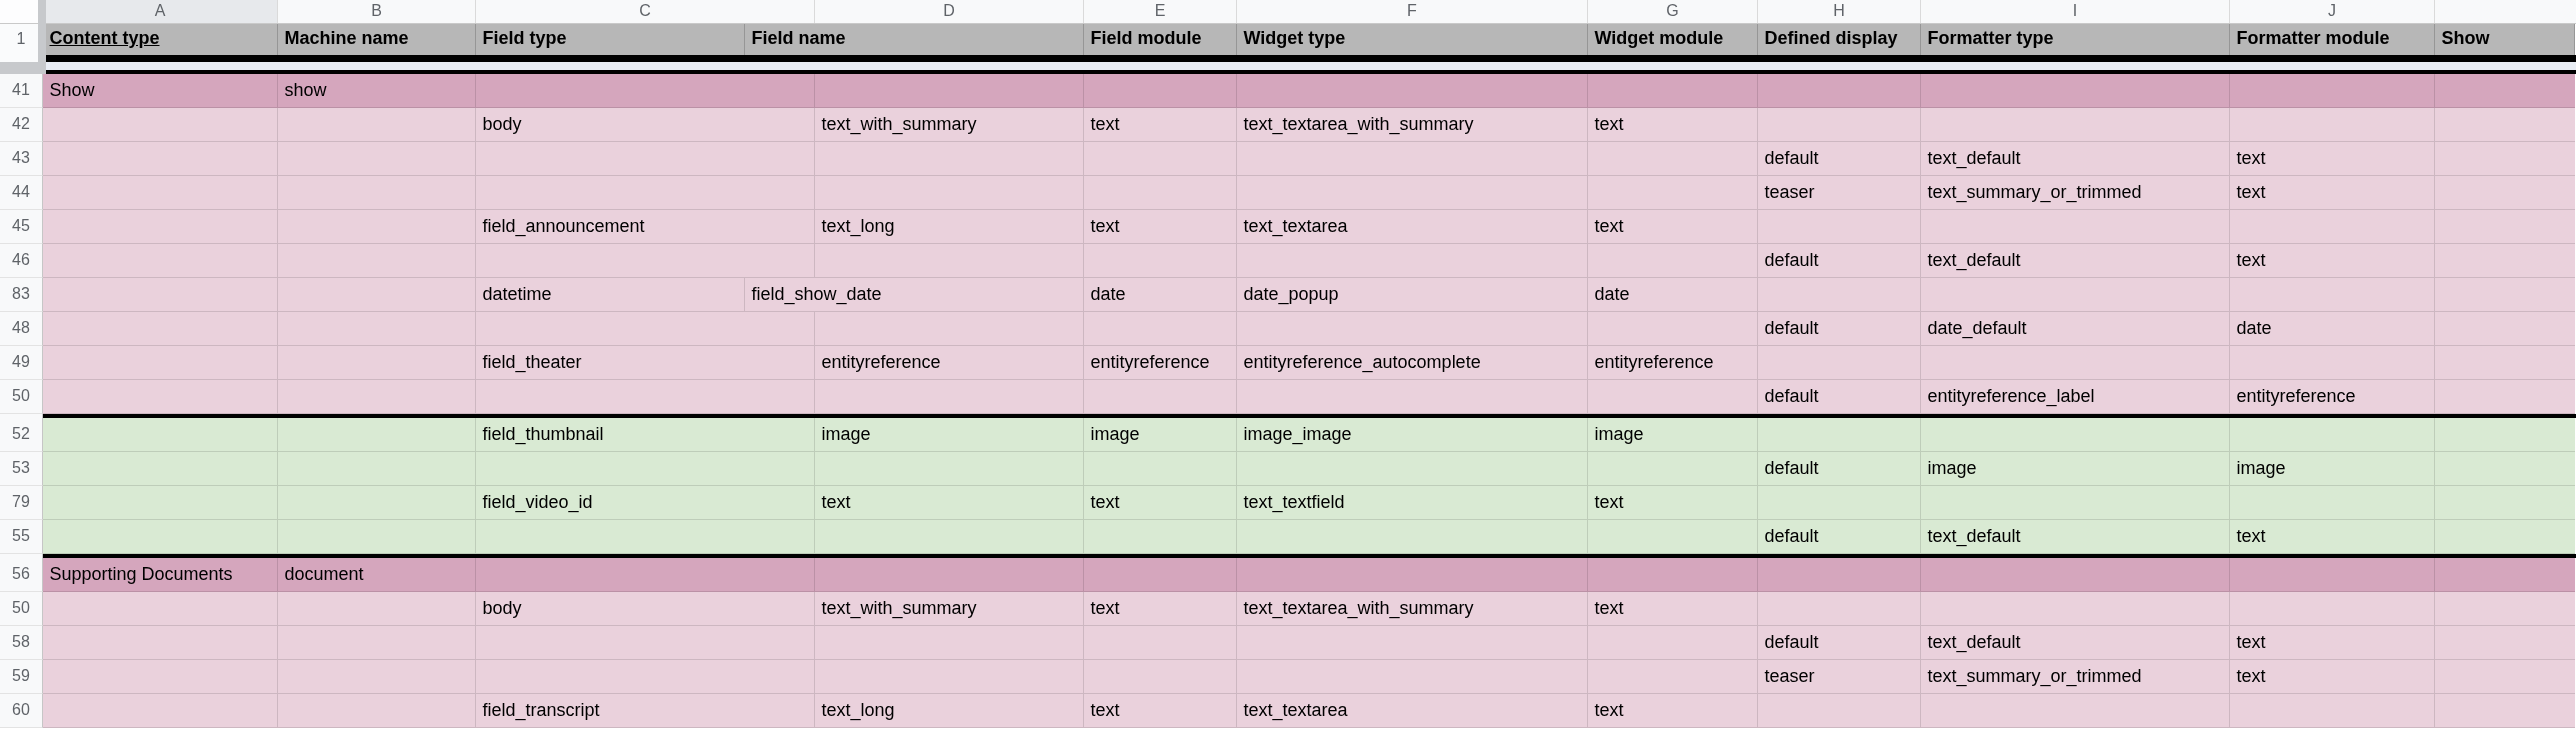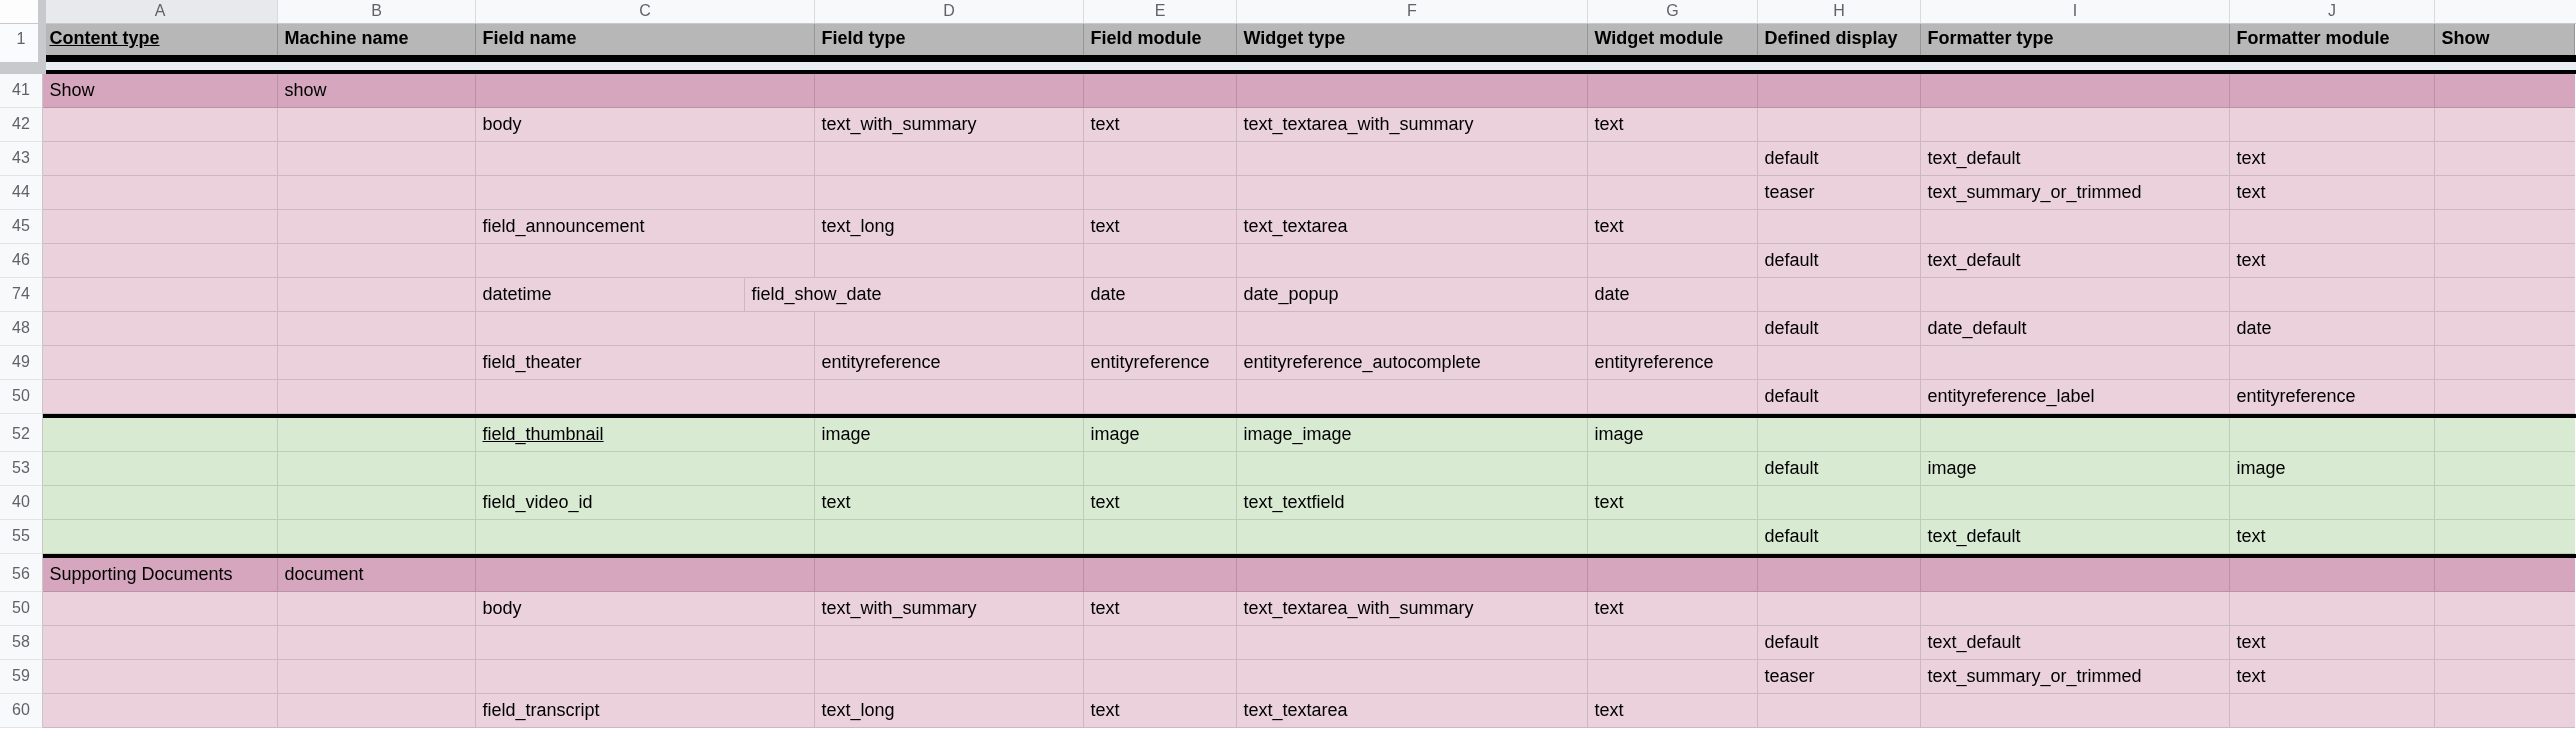--- a/index.html
+++ b/index.html
@@ -83,22 +83,22 @@
       <div class="col-letter" style="width: 309px;">I</div>
       <div class="col-letter" style="width: 205px;">J</div>
       <div class="col-letter" style="width: 140px;"></div>
     </div>
 
   <div class="row header-row">
     <div class="gutter-cell">1</div>
 
   <div class="cell" style="width: 235px; text-decoration: underline;">Content type</div>
       <div class="cell" style="width: 198px;">Machine name</div>
+      <div class="cell" style="width: 269px;">Field type</div>
       <div class="cell" style="width: 339px;">Field name</div>
-      <div class="cell" style="width: 269px;">Field type</div>
       <div class="cell" style="width: 153px;">Field module</div>
       <div class="cell" style="width: 351px;">Widget type</div>
       <div class="cell" style="width: 170px;">Widget module</div>
       <div class="cell" style="width: 163px;">Defined display</div>
       <div class="cell" style="width: 309px;">Formatter type</div>
       <div class="cell" style="width: 205px;">Formatter module</div>
       <div class="cell" style="width: 140px;">Show</div>
     </div>
 
   <div class="band band-black">
@@ -193,21 +193,21 @@
         <div class="cell" style="width: 269px;"></div>
         <div class="cell" style="width: 153px;"></div>
         <div class="cell" style="width: 351px;"></div>
         <div class="cell" style="width: 170px;"></div>
         <div class="cell" style="width: 163px;">default</div>
         <div class="cell" style="width: 309px;">text_default</div>
         <div class="cell" style="width: 205px;">text</div>
         <div class="cell" style="width: 140px;"></div>
       </div>
       <div class="row data-row row-bp">
-        <div class="gutter-cell">74</div>
+        <div class="gutter-cell">83</div>
         <div class="cell" style="width: 235px;"></div>
         <div class="cell" style="width: 198px;"></div>
         <div class="cell" style="width: 269px;">datetime</div>
         <div class="cell" style="width: 339px;">field_show_date</div>
         <div class="cell" style="width: 153px;">date</div>
         <div class="cell" style="width: 351px;">date_popup</div>
         <div class="cell" style="width: 170px;">date</div>
         <div class="cell" style="width: 163px;"></div>
         <div class="cell" style="width: 309px;"></div>
         <div class="cell" style="width: 205px;"></div>
@@ -256,21 +256,21 @@
         <div class="cell" style="width: 140px;"></div>
       </div>
       <div class="section-border">
         <div class="g-seg"></div>
         <div class="m-seg"></div>
       </div>
       <div class="row data-row row-bg">
         <div class="gutter-cell">52</div>
         <div class="cell" style="width: 235px;"></div>
         <div class="cell" style="width: 198px;"></div>
-        <div class="cell" style="width: 339px; text-decoration: underline;">field_thumbnail</div>
+        <div class="cell" style="width: 339px;">field_thumbnail</div>
         <div class="cell" style="width: 269px;">image</div>
         <div class="cell" style="width: 153px;">image</div>
         <div class="cell" style="width: 351px;">image_image</div>
         <div class="cell" style="width: 170px;">image</div>
         <div class="cell" style="width: 163px;"></div>
         <div class="cell" style="width: 309px;"></div>
         <div class="cell" style="width: 205px;"></div>
         <div class="cell" style="width: 140px;"></div>
       </div>
       <div class="row data-row row-bg">
@@ -281,21 +281,21 @@
         <div class="cell" style="width: 269px;"></div>
         <div class="cell" style="width: 153px;"></div>
         <div class="cell" style="width: 351px;"></div>
         <div class="cell" style="width: 170px;"></div>
         <div class="cell" style="width: 163px;">default</div>
         <div class="cell" style="width: 309px;">image</div>
         <div class="cell" style="width: 205px;">image</div>
         <div class="cell" style="width: 140px;"></div>
       </div>
       <div class="row data-row row-bg">
-        <div class="gutter-cell">40</div>
+        <div class="gutter-cell">79</div>
         <div class="cell" style="width: 235px;"></div>
         <div class="cell" style="width: 198px;"></div>
         <div class="cell" style="width: 339px;">field_video_id</div>
         <div class="cell" style="width: 269px;">text</div>
         <div class="cell" style="width: 153px;">text</div>
         <div class="cell" style="width: 351px;">text_textfield</div>
         <div class="cell" style="width: 170px;">text</div>
         <div class="cell" style="width: 163px;"></div>
         <div class="cell" style="width: 309px;"></div>
         <div class="cell" style="width: 205px;"></div>

